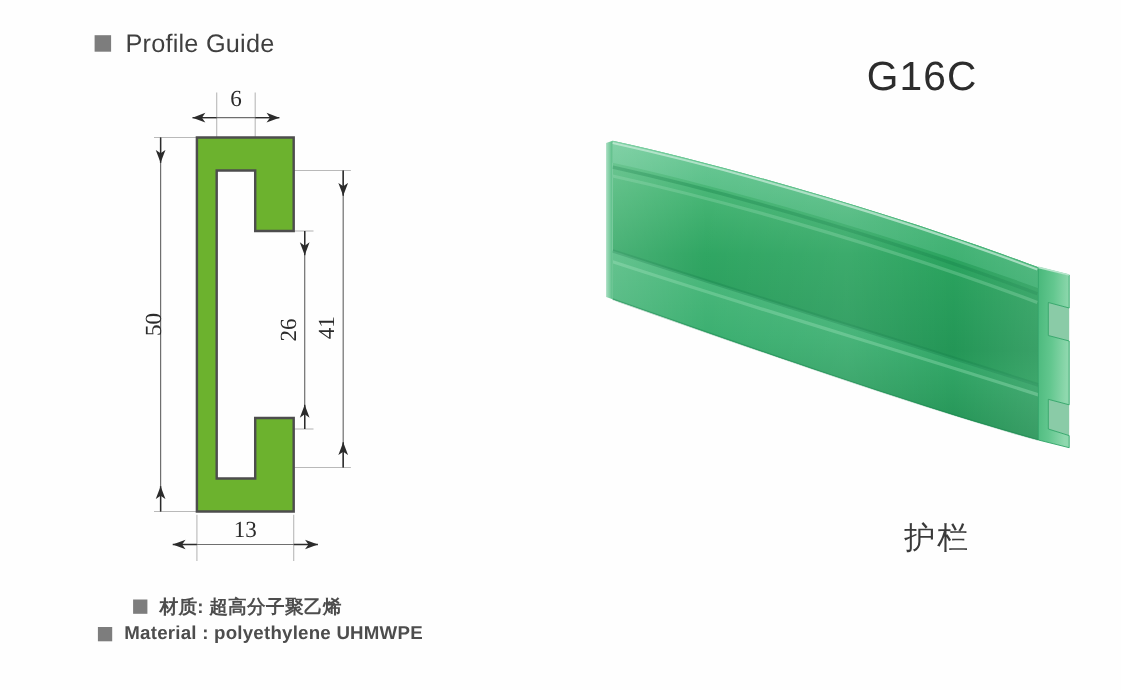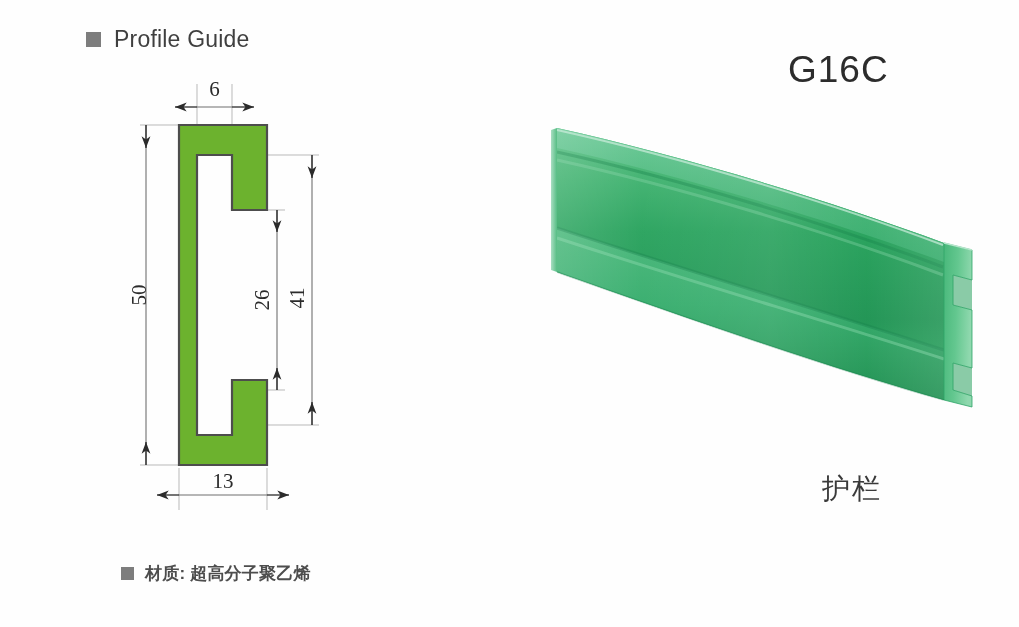--- a/index.html
+++ b/index.html
@@ -43,21 +43,21 @@
     margin-right: 11px;
   }
   .bullet-label {
     color: #4a4a4a;
     font-size: 22px;
     letter-spacing: 0.2px;
   }
   #row-profile-guide { left: 62px; top: 26px; }
   #row-profile-guide .bullet-label { font-size: 23px; color: #3f3f3f; }
 
-  #row-material-cn { left: 65px; top: 562px; padding-left: 32px; }
+  #row-material-cn { left: 65px; top: 540px; padding-left: 32px; }
   #row-material-cn .bullet-label {
     font-size: 17px;
     font-weight: bold;
     color: #4d4d4d;
   }
   #row-material-en { left: 65px; top: 566px; }
   #row-material-en .bullet-label {
     font-size: 17px;
     font-weight: bold;
     color: #4d4d4d;
@@ -304,14 +304,18 @@
     </svg>
   </div>
 
   <div id="render-caption">护栏</div>
 
   <div class="bullet-row" id="row-material-cn">
     <span class="bullet-sq small"></span>
     <span class="bullet-label">材质: 超高分子聚乙烯</span>
   </div>
 
+  <div class="bullet-row" id="row-material-en">
+    <span class="bullet-sq small"></span>
+    <span class="bullet-label">Material : polyethylene UHMWPE</span>
+  </div>
 
 </div>
 
 </body></html>

